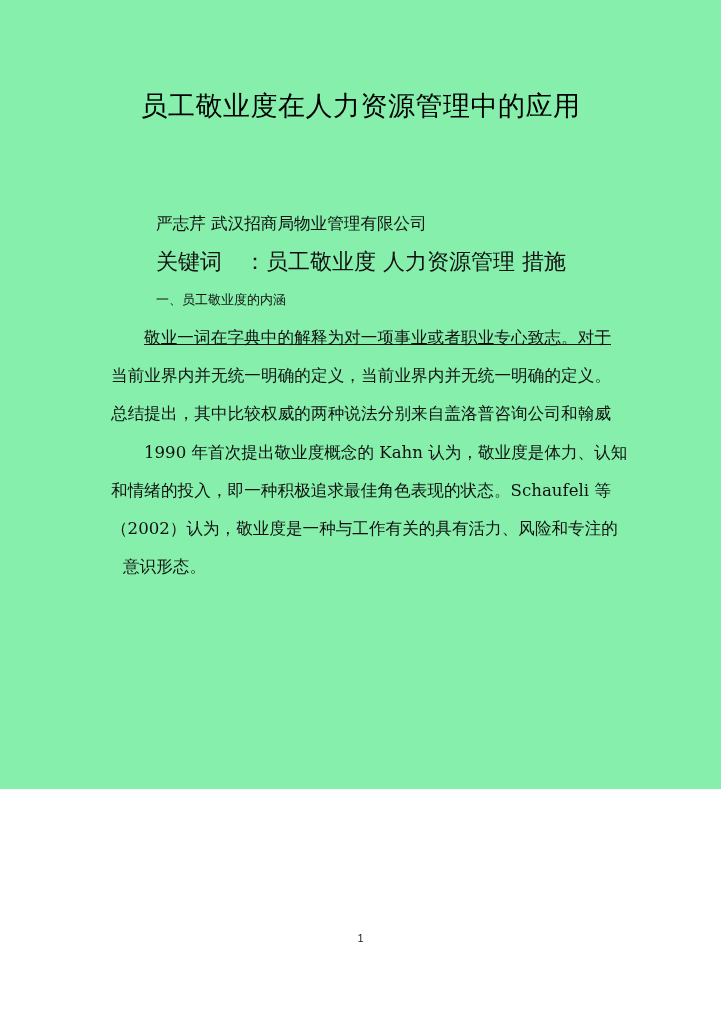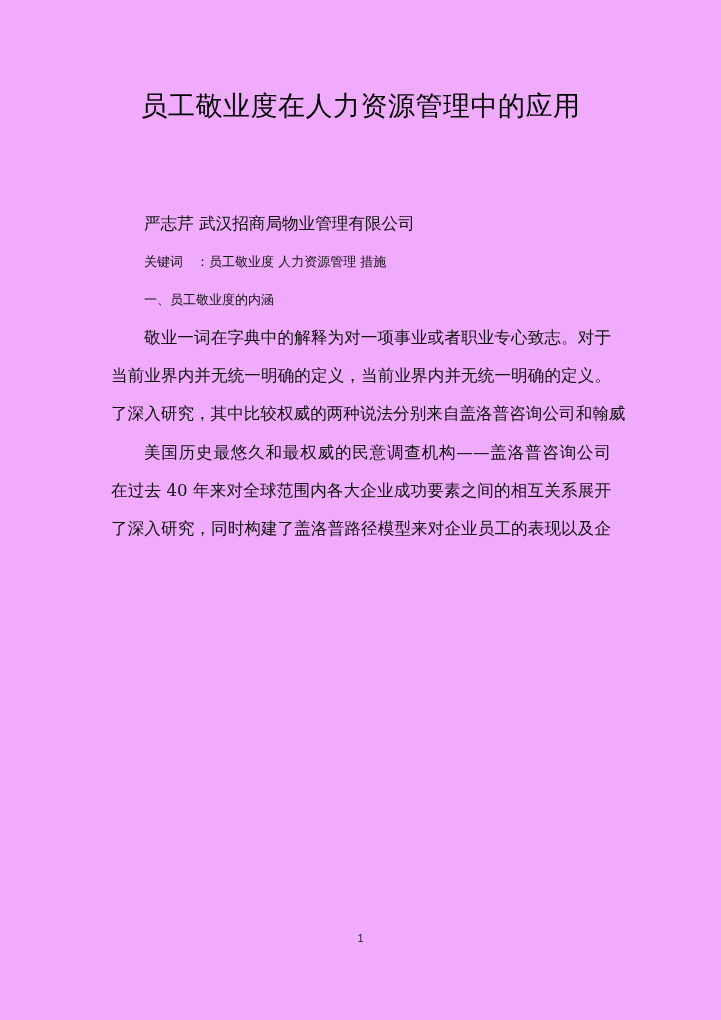--- a/index.html
+++ b/index.html
@@ -1,49 +1,50 @@
 <!DOCTYPE html>
 <html><head>
 <meta charset="utf-8">
 <style>
   html, body { margin: 0; padding: 0; background: #ffffff; }
   body { width: 721px; height: 1020px; position: relative; overflow: hidden;
          font-family: "DejaVu Serif", "Liberation Serif", serif; color: #111; }
-  .page { position: absolute; left: 0; top: 0; width: 721px; height: 1020px; background: #f0abfc; }
+  .page { position: absolute; left: 0; top: 0; width: 721px; height: 789px; background: #86efac; }
   .title { position: absolute; left: 0; width: 721px; top: 88px; text-align: center;
            font-size: 27px; line-height: 36px; letter-spacing: 0.5px; color: #000; }
   .body { position: absolute; left: 111px; top: 205px; width: 500px; }
   .indent { text-indent: 33px; }
   .line { display: block; white-space: nowrap; text-align: justify; text-align-last: justify; height: 38.1px; }
-  .line.last { text-align-last: left; }
+  .line.last { text-align-last: left; margin-left: 12px; }
   .pagenum { position: absolute; left: 0; width: 721px; top: 932px; text-align: center;
              font-family: "Liberation Sans", sans-serif; font-size: 11px; color: #222; }
 </style>
 </head>
 <body>
 
 <div class="page">
   <div class="title">员工敬业度在人力资源管理中的应用</div>
 
   <div class="body">
     <div class="line last indent" style="padding-left:33px; text-indent:0; font-size:16.6px; line-height:38.1px;">严志芹 武汉招商局物业管理有限公司</div>
 
 
-    <div class="line last" style="padding-left:33px; font-size:13px; line-height:38.1px; white-space:pre;">关键词　：员工敬业度 人力资源管理 措施</div>
+    <div class="line last" style="padding-left:33px; font-size:22px; line-height:38.1px; white-space:pre;">关键词　：员工敬业度 人力资源管理 措施</div>
 
     <div class="line last" style="padding-left:33px; font-size:13px; line-height:38.1px;">一、员工敬业度的内涵</div>
 
     <div style="font-size:16.6px; line-height:38.1px;">
-      <div class="line" style="padding-left:33px;">敬业一词在字典中的解释为对一项事业或者职业专心致志。对于</div>
+      <div class="line" style="padding-left:33px;text-decoration:underline;">敬业一词在字典中的解释为对一项事业或者职业专心致志。对于</div>
       <div class="line">当前业界内并无统一明确的定义，当前业界内并无统一明确的定义。</div>
-      <div class="line">了深入研究，其中比较权威的两种说法分别来自盖洛普咨询公司和翰威</div>
+      <div class="line">总结提出，其中比较权威的两种说法分别来自盖洛普咨询公司和翰威</div>
     </div>
 
+    <div style="font-size:16.6px; line-height:38.1px;">
+      <div class="line" style="padding-left:33px;">1990 年首次提出敬业度概念的 Kahn 认为，敬业度是体力、认知</div>
+      <div class="line">和情绪的投入，即一种积极追求最佳角色表现的状态。Schaufeli 等</div>
+      <div class="line">（2002）认为，敬业度是一种与工作有关的具有活力、风险和专注的</div>
+      <div class="line last">意识形态。</div>
+    </div>
 
-    <div style="font-size:16.6px; line-height:38.1px;">
-      <div class="line" style="padding-left:33px;">美国历史最悠久和最权威的民意调查机构——盖洛普咨询公司</div>
-      <div class="line">在过去 40 年来对全球范围内各大企业成功要素之间的相互关系展开</div>
-      <div class="line">了深入研究，同时构建了盖洛普路径模型来对企业员工的表现以及企</div>
-    </div>
   </div>
 
   <div class="pagenum">1</div>
 </div>
 
 </body></html>

